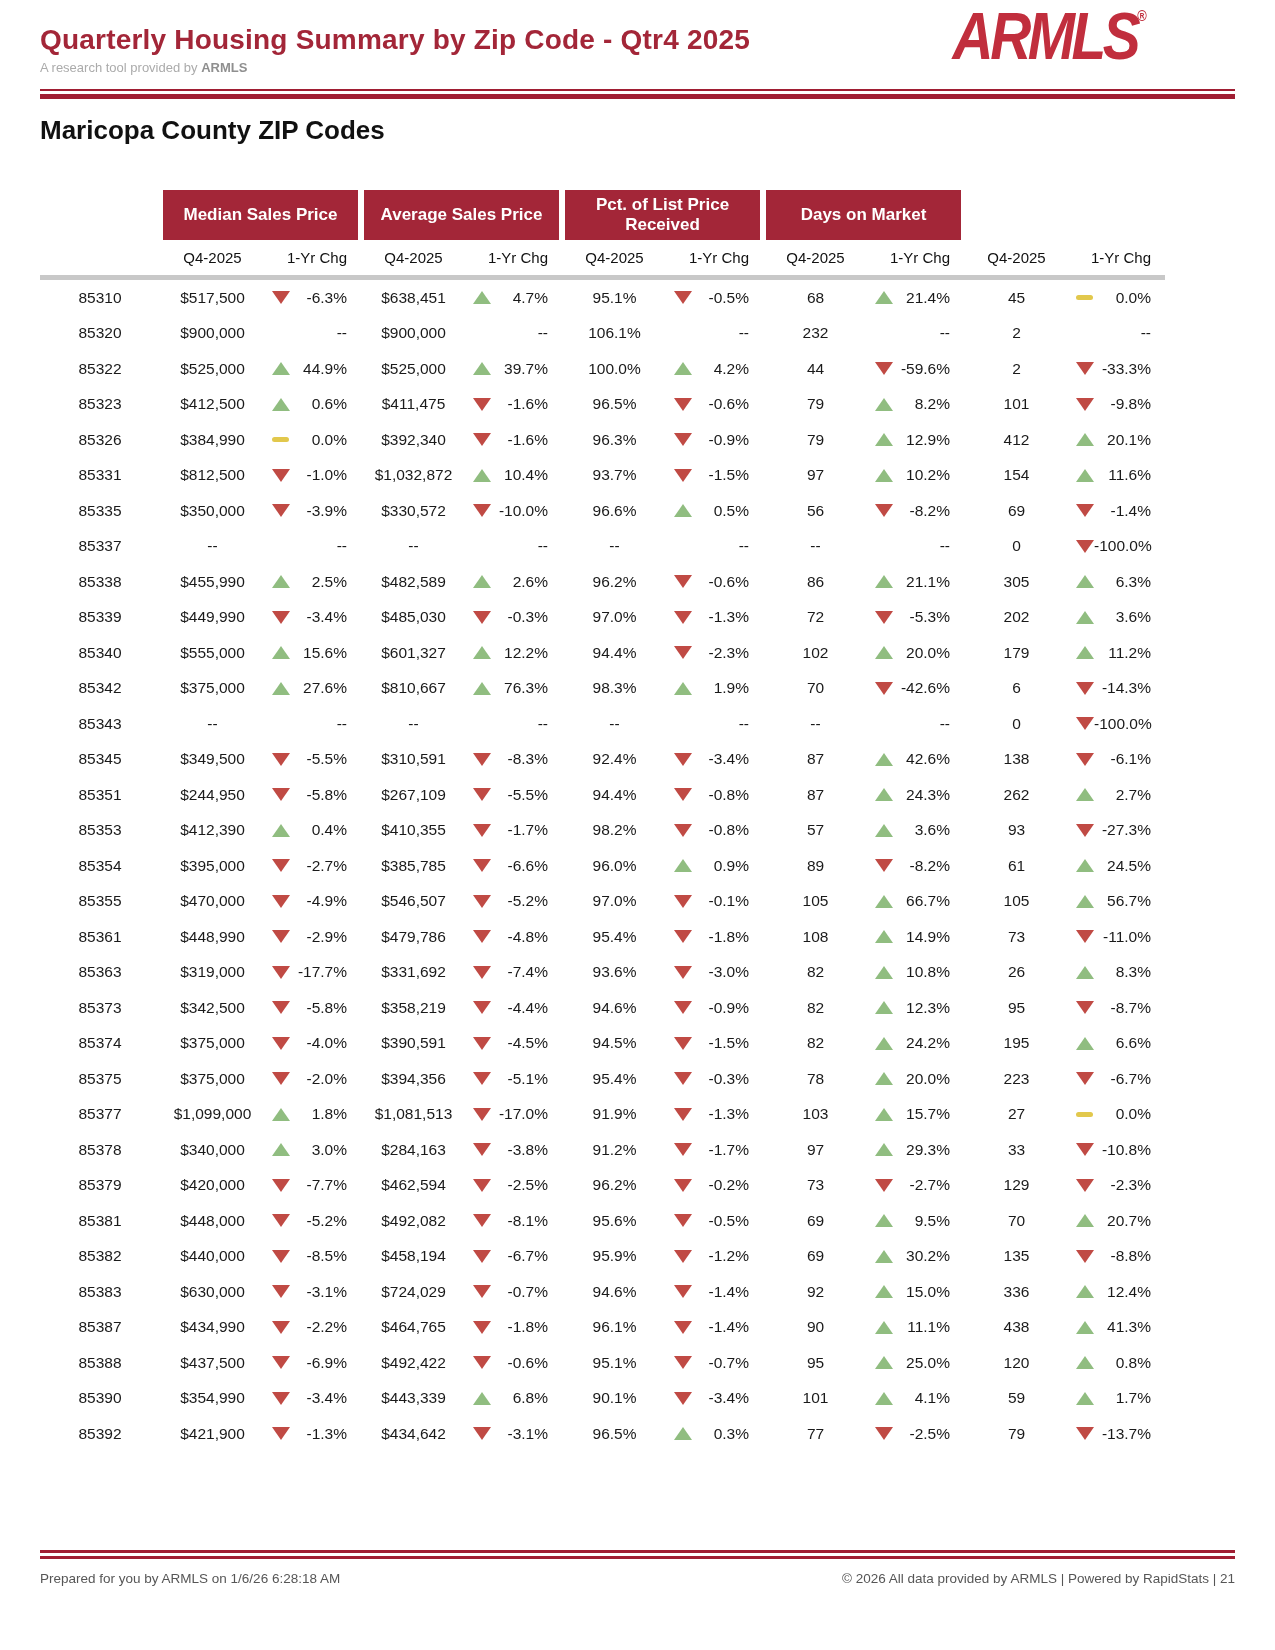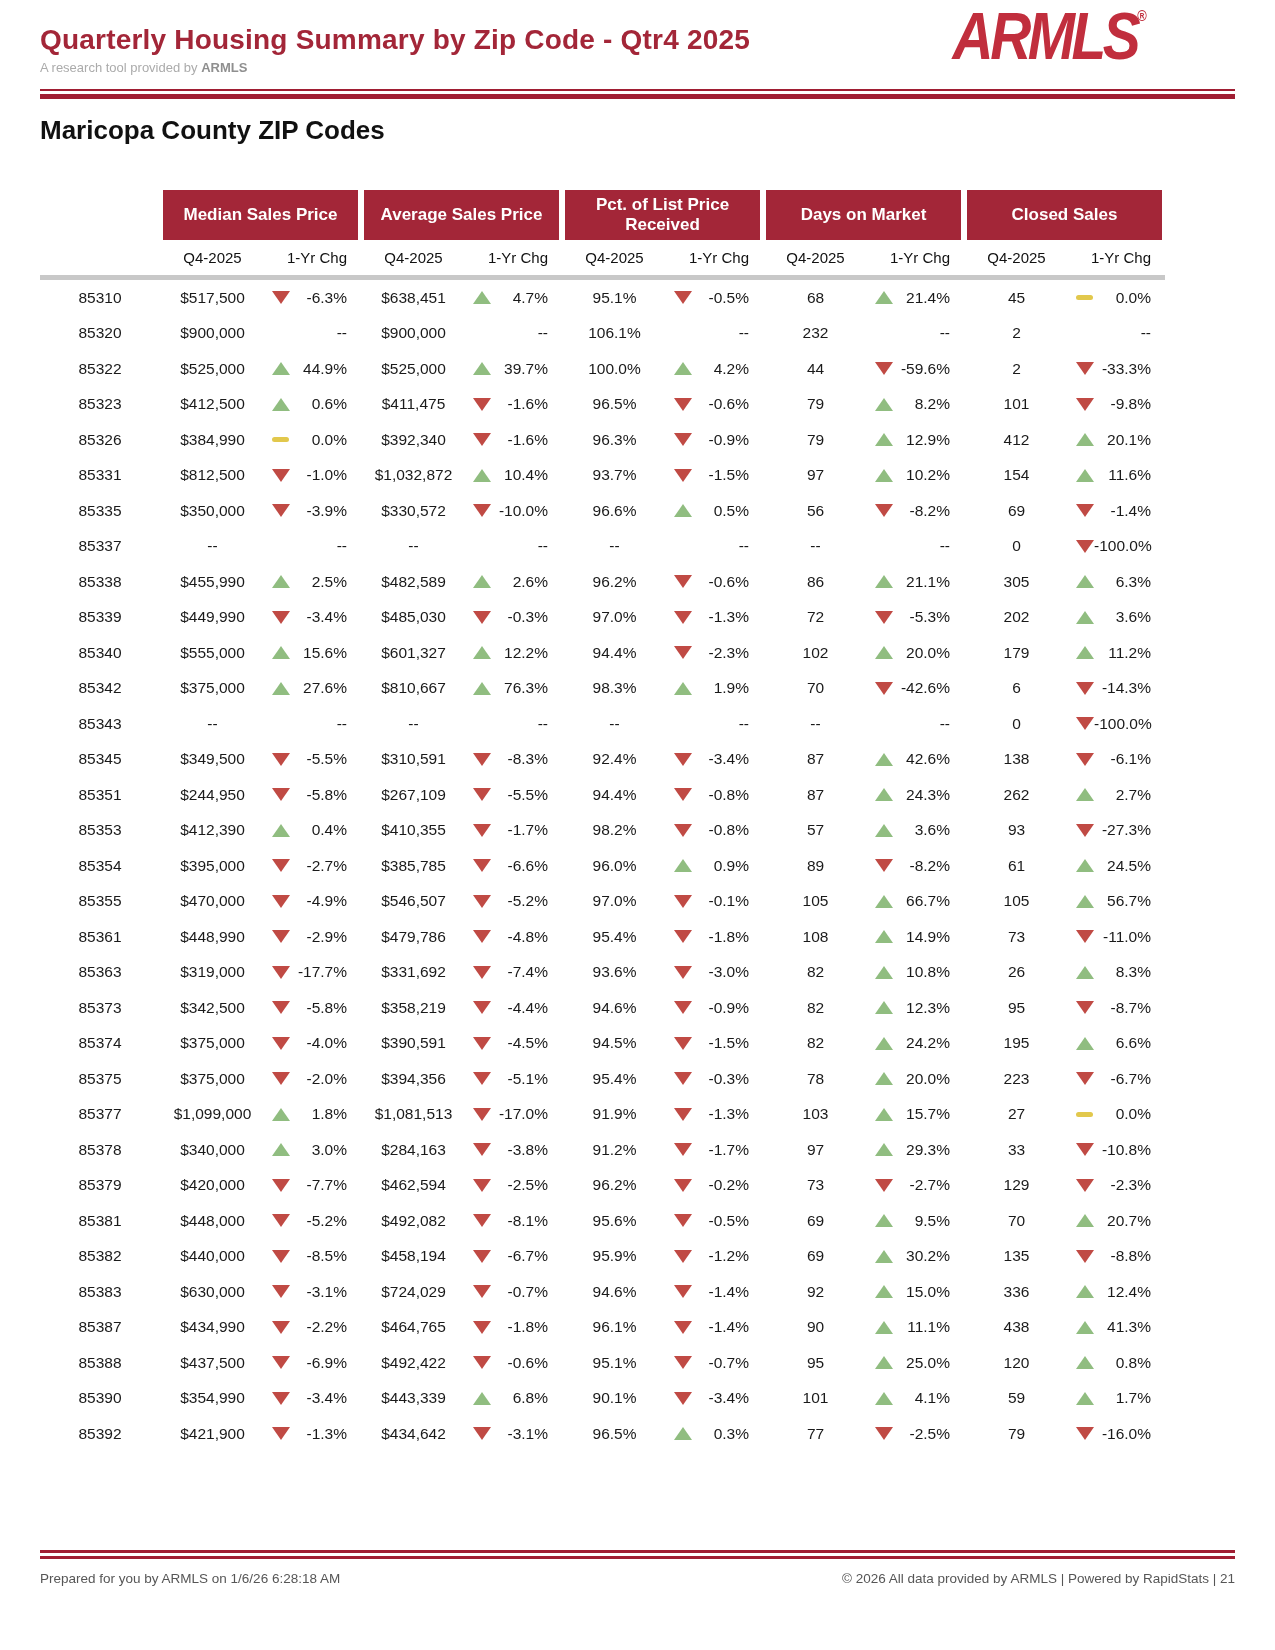--- a/index.html
+++ b/index.html
@@ -68,21 +68,20 @@
 
   <h2 class="section-title">Maricopa County ZIP Codes</h2>
 
   <div class="ziptable">
     <div class="ghead-row">
       <div class="ghead-spacer"></div>
       <div class="ghead">Median Sales Price</div>
       <div class="ghead">Average Sales Price</div>
       <div class="ghead">Pct. of List Price Received</div>
       <div class="ghead">Days on Market</div>
-      <div class="ghead">Closed Sales</div>
     </div>
     <div class="subhead-row">
       <div></div>
       <div class="sh-val">Q4-2025</div>
       <div class="sh-chg">1-Yr Chg</div>
       <div class="sh-val">Q4-2025</div>
       <div class="sh-chg">1-Yr Chg</div>
       <div class="sh-val">Q4-2025</div>
       <div class="sh-chg">1-Yr Chg</div>
       <div class="sh-val">Q4-2025</div>
@@ -1006,21 +1005,21 @@
             <span class="pct">0.3%</span>
           </div>
           <div class="cell-val">77</div>
           <div class="cell-chg">
             <span class="tri-down"></span>
             <span class="pct">-2.5%</span>
           </div>
           <div class="cell-val">79</div>
           <div class="cell-chg">
             <span class="tri-down"></span>
-            <span class="pct">-16.0%</span>
+            <span class="pct">-13.7%</span>
           </div>
         </div>
       </div>
   </div>
 
   <div class="ftr-rule"></div>
   <div class="ftr-row">
     <span>Prepared for you by ARMLS on 1/6/26 6:28:18 AM</span>
     <span>© 2026 All data provided by ARMLS | Powered by RapidStats  | 21</span>
   </div>

